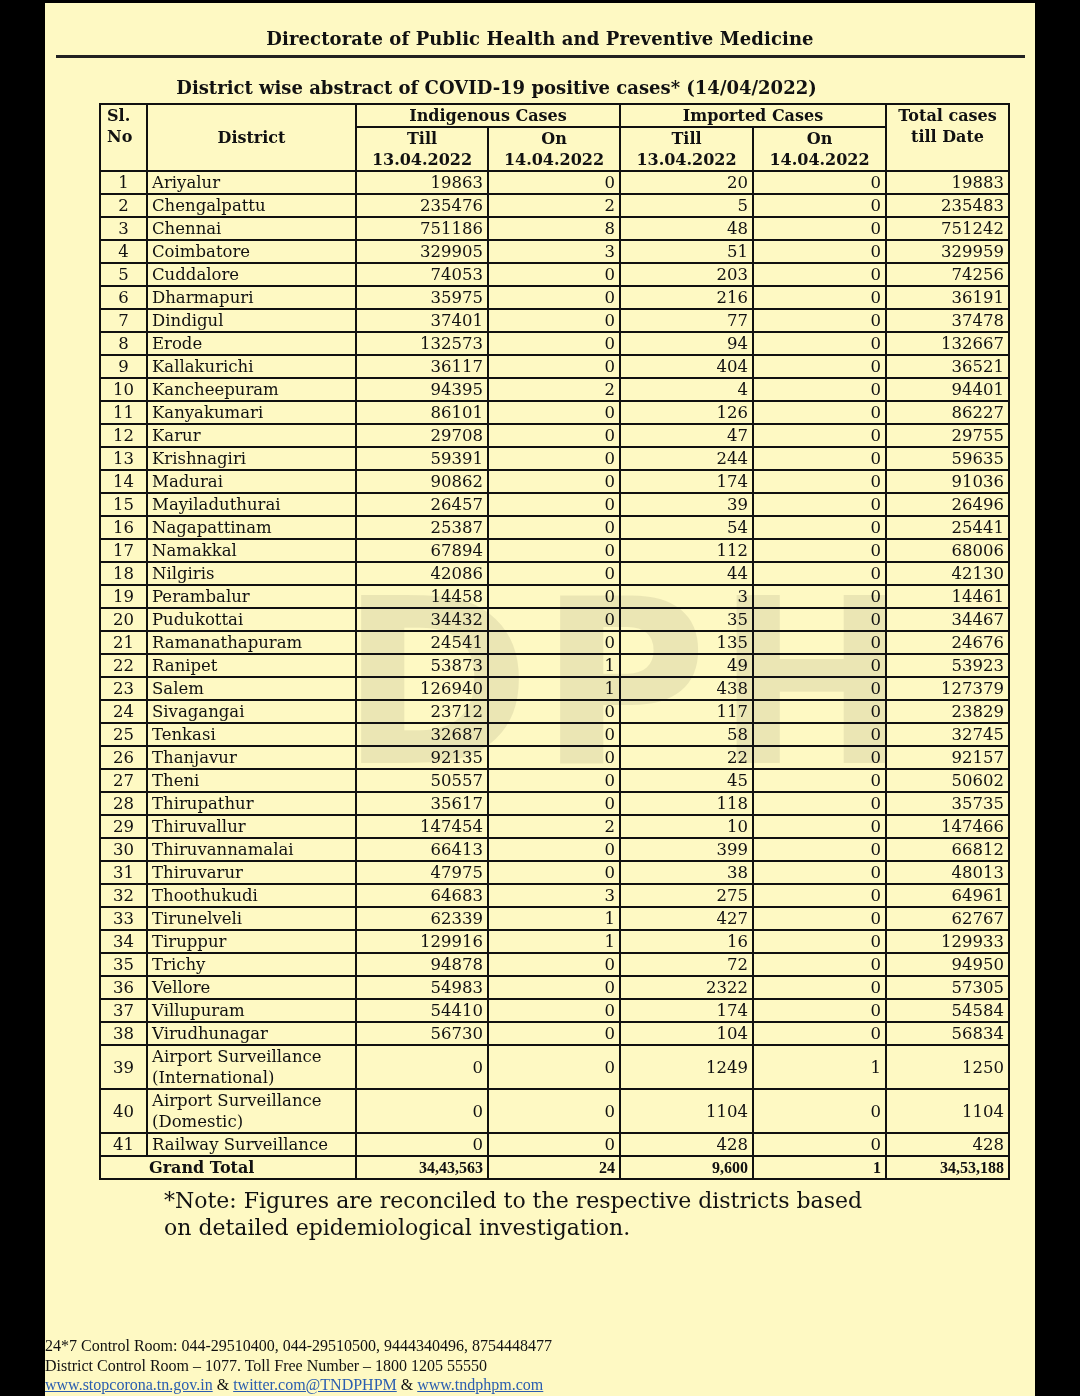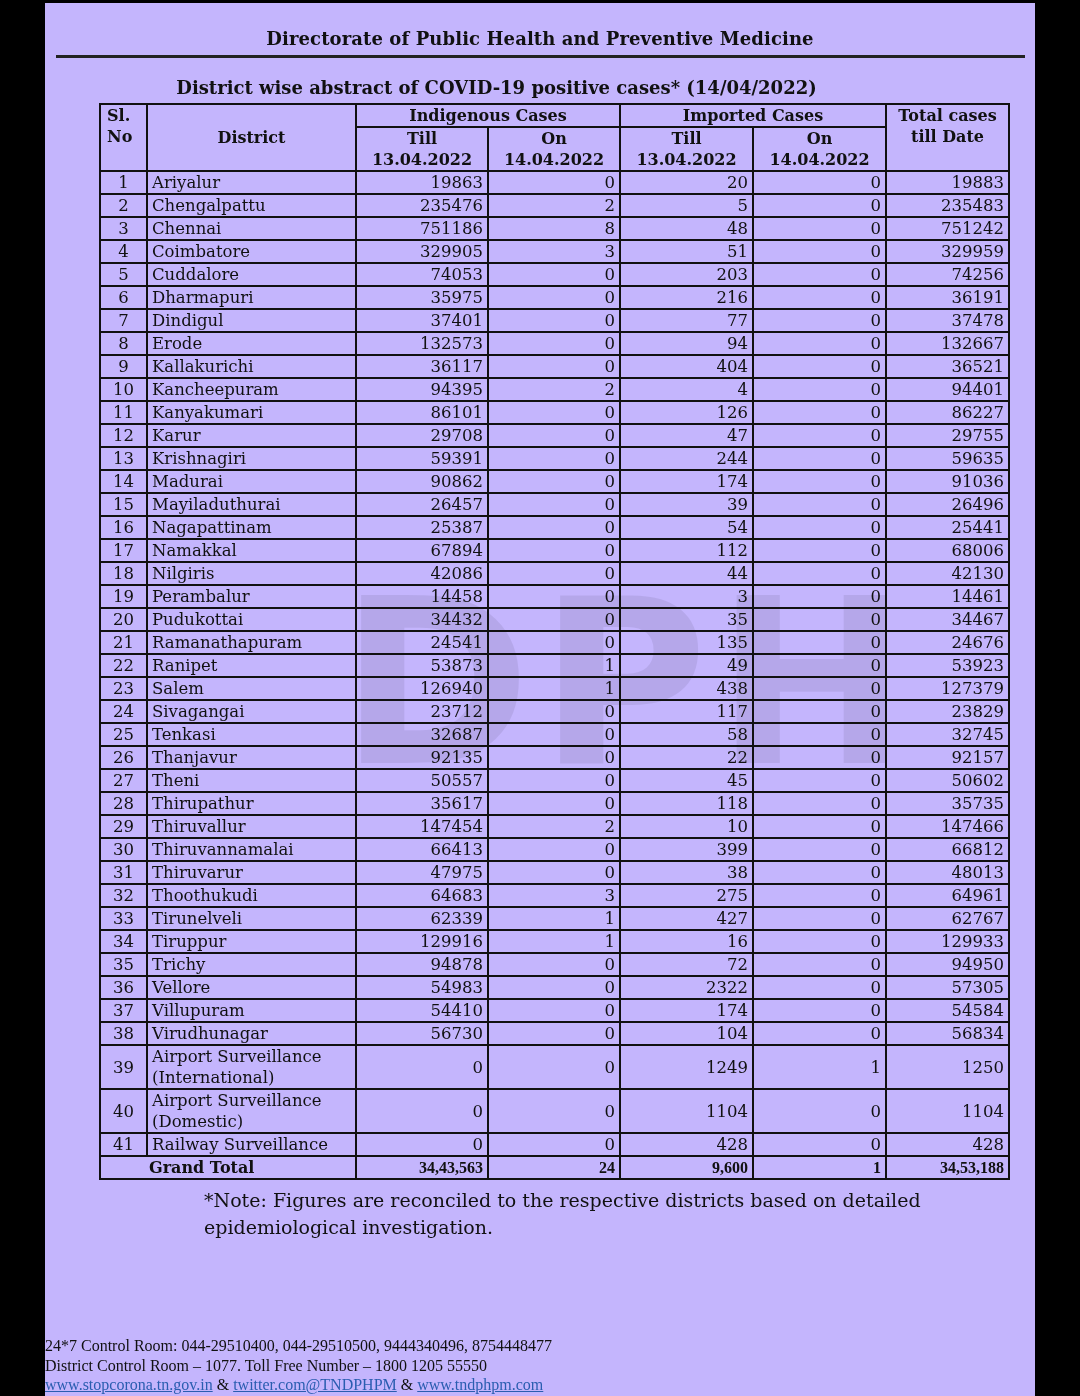--- a/index.html
+++ b/index.html
@@ -1,38 +1,38 @@
 <!DOCTYPE html>
 <html><head>
 <meta charset="utf-8">
 <style>
   html, body { margin:0; padding:0; }
   body { width:1080px; height:1396px; background:#000; position:relative; overflow:hidden; }
-  .page { position:absolute; left:45px; top:3px; width:990px; height:1393px; background:#c4b5fd; }
+  .page { position:absolute; left:45px; top:3px; width:990px; height:1393px; background:#fef9c3; }
   .hdr-title { position:absolute; left:0; width:990px; top:25px; text-align:center;
     font-family:"DejaVu Serif", serif; font-weight:bold; font-size:18px; color:#111; letter-spacing:0.1px; }
   .hdr-rule { position:absolute; left:11px; top:52px; width:969px; height:3px; background:#222; }
   .sub-title { position:absolute; left:0; width:903px; top:74px; box-sizing:border-box; text-align:center;
     font-family:"DejaVu Serif", serif; font-weight:bold; font-size:18px; color:#111; }
   .watermark { position:absolute; left:295px; top:566px; font-family:"DejaVu Sans", sans-serif; font-weight:bold;
     font-size:230px; color:#000; opacity:0.07; letter-spacing:8px; pointer-events:none; line-height:1; }
   table.t { position:absolute; left:54px; top:100px; border-collapse:collapse; table-layout:fixed; width:909px;
     font-family:"DejaVu Serif", serif; color:#111; }
   table.t td, table.t th { border:2px solid #111; padding:0 4px; }
   table.t th { font-weight:bold; font-size:16px; line-height:21px; text-align:center; vertical-align:top; }
   table.t td { font-size:16.5px; line-height:20px; height:21px; white-space:nowrap; }
   td.sl { text-align:center; }
   td.dist { text-align:left; padding-left:8px; }
   td.num { text-align:right; padding-right:6px; }
   tr.tall td { height:42px; line-height:21px; }
   tr.tall td.dist { white-space:normal; }
   tr.total td { font-weight:bold; font-family:Liberation Serif, serif; font-size:16px; }
   tr.total td.label { font-family:"DejaVu Serif", serif;padding-left:48px; }
-  .note { position:absolute; left:119px; top:1184px; width:730px; font-family:"DejaVu Serif", serif; font-size:19px;
-    line-height:27px; color:#111;margin-left:40px; }
+  .note { position:absolute; left:119px; top:1184px; width:730px; font-family:"DejaVu Serif", serif; font-size:22px;
+    line-height:27px; color:#111; }
   .footer { position:absolute; left:0; width:990px; top:1333px; text-align:left; font-family:"Liberation Serif", serif;
     font-size:16px; line-height:19.5px; color:#111; }
   .footer a { color:#2a5db0; text-decoration:underline; }
 </style>
 </head>
 <body>
 
 <div class="page">
   <div class="hdr-title">Directorate of Public Health and Preventive Medicine</div>
   <div class="hdr-rule"></div>

